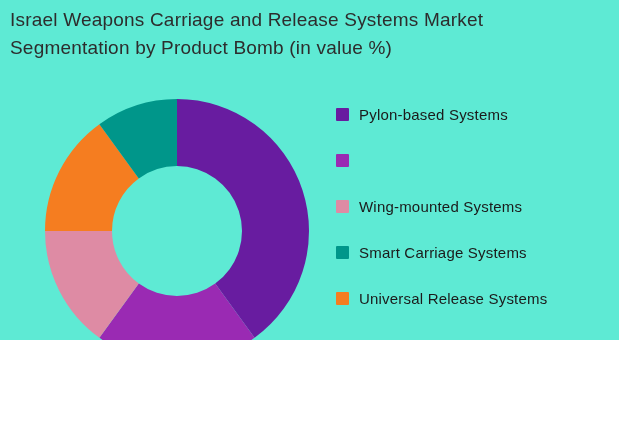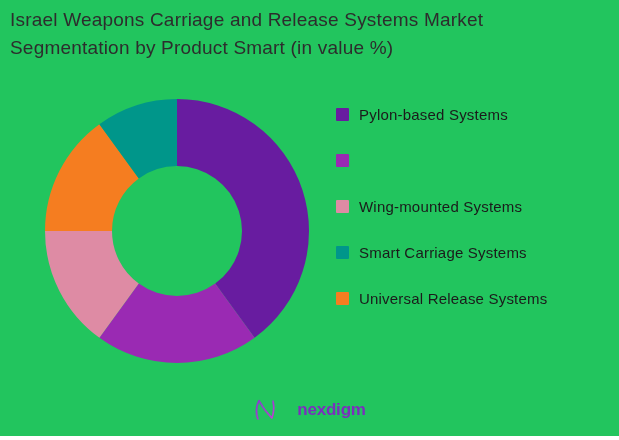--- a/index.html
+++ b/index.html
@@ -1,19 +1,19 @@
 <!DOCTYPE html>
 <html><head>
 <meta charset="utf-8">
 <style>
   html,body{margin:0;padding:0;background:#fff;}
   .page{
     position:relative;
-    width:619px;height:436px;
-    background:#22c55e;
+    width:619px;height:340px;
+    background:#5eead4;
     font-family:"Liberation Sans", sans-serif;
     overflow:hidden;
   }
   .chart-title{
     position:absolute;left:10px;top:6px;width:585px;
     font-size:19px;line-height:28px;font-weight:400;
     color:#2d2d2d;letter-spacing:.2px;
   }
   .donut-wrap{position:absolute;left:42px;top:96px;width:270px;height:270px;}
   .legend{
@@ -29,21 +29,21 @@
   }
   .brand-text{font-size:17px;font-weight:700;color:#7b2fbe;letter-spacing:-.2px;}
 </style>
 </head>
 <body>
 
 <div class="page">
 
   <div class="chart-title">
     <div>Israel Weapons Carriage and Release Systems Market</div>
-    <div>Segmentation by Product Smart (in value %)</div>
+    <div>Segmentation by Product Bomb (in value %)</div>
   </div>
 
   <div class="donut-wrap">
     <svg width="270" height="270" viewBox="0 0 270 270">
         <path d="M 135.00 3.00 A 132 132 0 0 1 212.59 241.79 L 173.21 187.59 A 65 65 0 0 0 135.00 70.00 Z" fill="#681ca0"></path>
         <path d="M 212.59 241.79 A 132 132 0 0 1 57.41 241.79 L 96.79 187.59 A 65 65 0 0 0 173.21 187.59 Z" fill="#9a2ab3"></path>
         <path d="M 57.41 241.79 A 132 132 0 0 1 3.00 135.00 L 70.00 135.00 A 65 65 0 0 0 96.79 187.59 Z" fill="#de8ba4"></path>
         <path d="M 3.00 135.00 A 132 132 0 0 1 57.41 28.21 L 96.79 82.41 A 65 65 0 0 0 70.00 135.00 Z" fill="#f57d20"></path>
         <path d="M 57.41 28.21 A 132 132 0 0 1 135.00 3.00 L 135.00 70.00 A 65 65 0 0 0 96.79 82.41 Z" fill="#00968a"></path>
       </svg>

